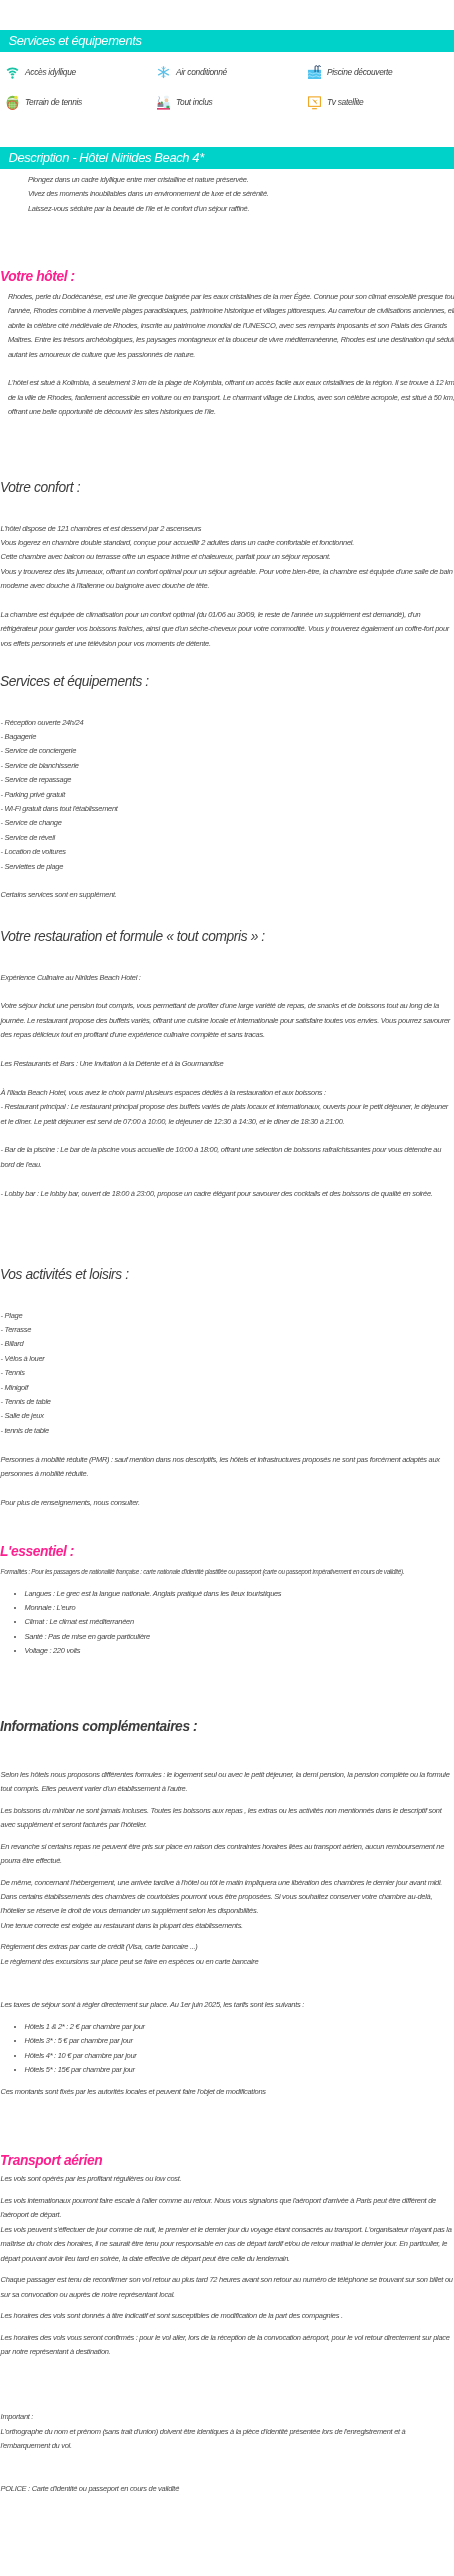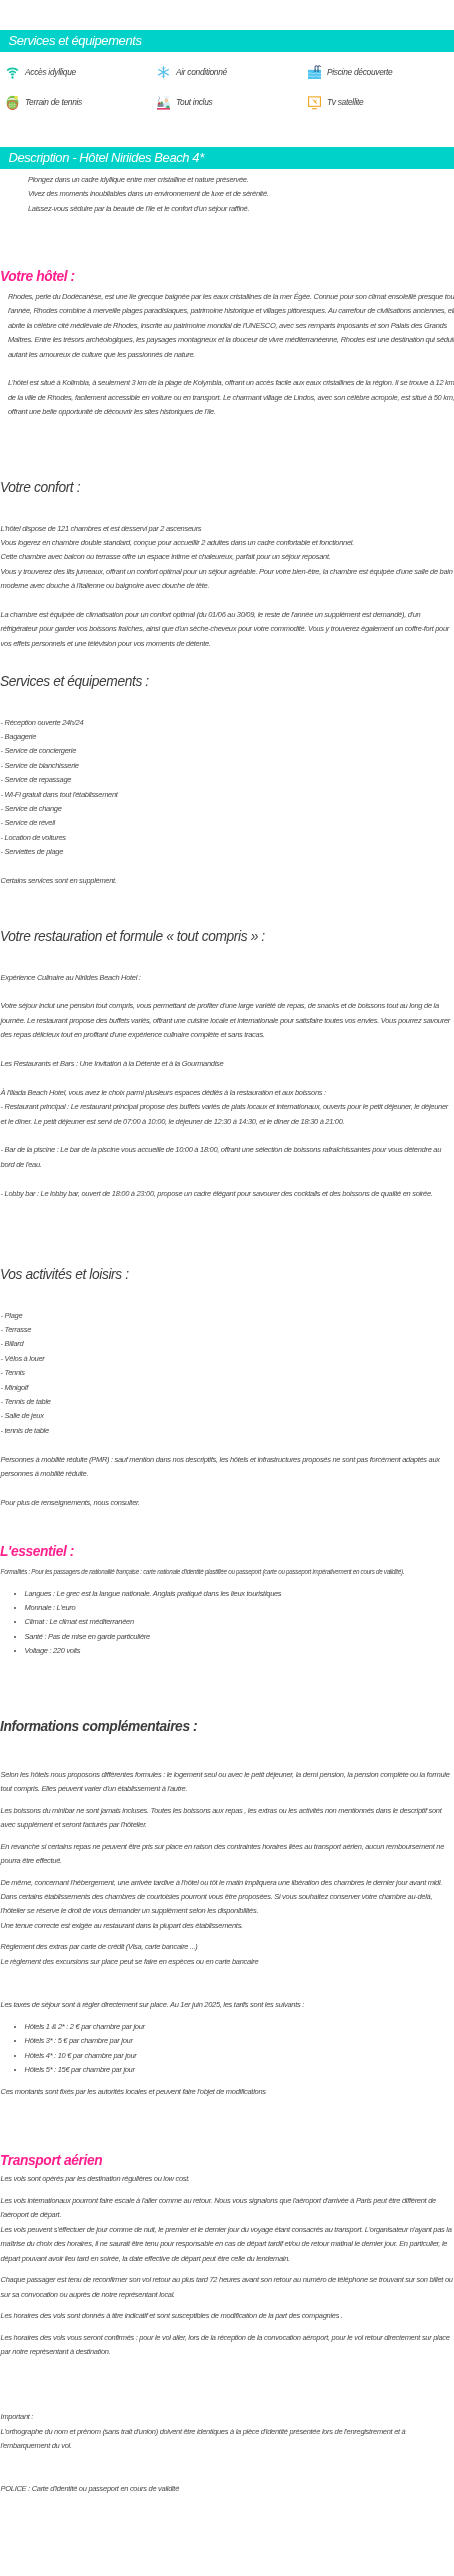--- a/index.html
+++ b/index.html
@@ -148,20 +148,21 @@
 </div>
 
 <div class="abs" style="top:671px;">
   <h2 class="h-dark" style="font-weight:normal; line-height:21.6px;">Services et équipements :</h2>
   <div class="txt" style="margin-top:23px;">
     <p>- Réception ouverte 24h/24</p>
     <p>- Bagagerie</p>
     <p>- Service de conciergerie</p>
     <p>- Service de blanchisserie</p>
     <p>- Service de repassage</p>
+    <p>- Parking privé gratuit</p>
     <p>- Wi-Fi gratuit dans tout l'établissement</p>
     <p>- Service de change</p>
     <p>- Service de réveil</p>
     <p>- Location de voitures</p>
     <p>- Serviettes de plage</p>
     <div class="gap"></div>
     <p>Certains services sont en supplément.</p>
   </div>
 </div>
 
@@ -241,21 +242,21 @@
       <li>Hôtels 5* : 15€ par chambre par jour</li>
     </ul>
     <div style="height:7.2px;"></div>
     <p>Ces montants sont fixés par les autorités locales et peuvent faire l'objet de modifications</p>
   </div>
 </div>
 
 <div class="abs" style="top:2152px;">
   <h2 class="h-pink" style="line-height:18px;">Transport aérien</h2>
   <div class="txt" style="margin-top:2.4px;">
-    <p>Les vols sont opérés par les destination régulières ou low cost.</p>
+    <p>Les vols sont opérés par les profitant régulières ou low cost.</p>
     <div style="height:7.2px;"></div>
     <p>Les vols internationaux pourront faire escale à l'aller comme au retour. Nous vous signalons que l'aéroport d'arrivée à Paris peut être différent de l'aéroport de départ.</p>
     <p>Les vols peuvent s'éffectuer de jour comme de nuit, le premier et le dernier jour du voyage étant consacrés au transport. L'organisateur n'ayant pas la maîtrise du choix des horaires, il ne saurait être tenu pour responsable en cas de départ tardif et/ou de retour matinal le dernier jour. En particulier, le départ pouvant avoir lieu tard en soirée, la date effective de départ peut être celle du lendemain.</p>
     <div style="height:7.2px;"></div>
     <p>Chaque passager est tenu de reconfirmer son vol retour au plus tard 72 heures avant son retour au numéro de téléphone se trouvant sur son billet ou sur sa convocation ou auprès de notre représentant local.</p>
     <div style="height:7.2px;"></div>
     <p>Les horaires des vols sont donnés à titre indicatif et sont susceptibles de modification de la part des compagnies .</p>
     <div style="height:7.2px;"></div>
     <p>Les horaires des vols vous seront confirmés : pour le vol aller, lors de la réception de la convocation aéroport, pour le vol retour directement sur place par notre représentant à destination.</p>
     <div style="height:21.6px;"></div>

